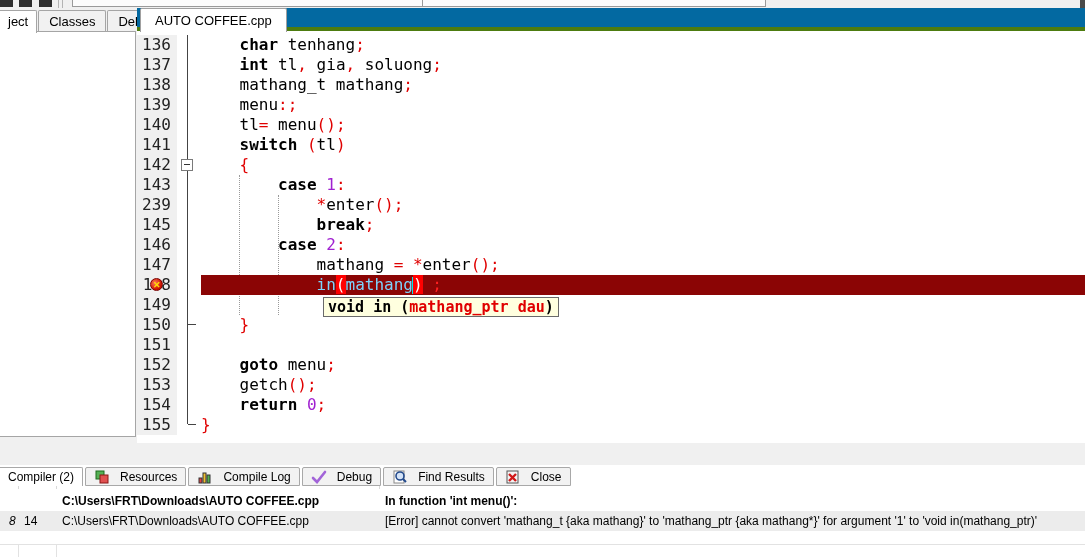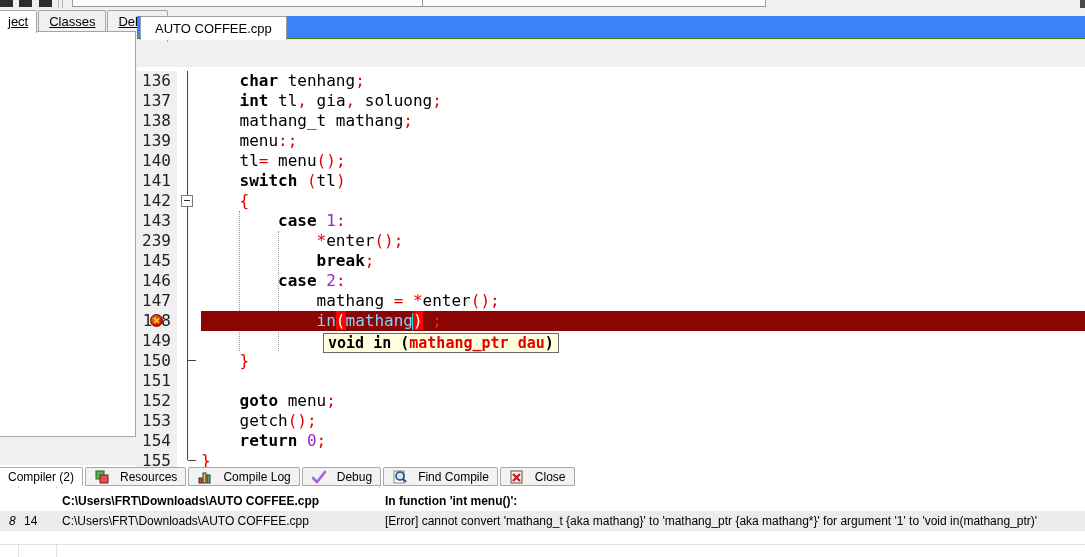--- a/index.html
+++ b/index.html
@@ -10,32 +10,32 @@
   }
   
   .topstrip{position:absolute;left:0;top:0;width:1085px;height:8px;background:#f0f0f0;}
   .tool-stub{position:absolute;top:0;height:7px;width:13px;background:#2e2e2e;}
   .grip{position:absolute;top:0;width:1px;height:8px;background:#b3b3b3;}
   .combo-bar{position:absolute;left:72px;top:0;width:694px;height:7px;background:#fcfcfc;border:1px solid #9a9a9a;border-top:none;box-sizing:border-box;}
   .combo-div{position:absolute;left:349px;top:0;width:1px;height:6px;background:#9a9a9a;}
   .corner-sliver{position:absolute;right:0;top:0;width:5px;height:8px;background:#4a4a4a;}
 
   
-  .left-tabs{position:absolute;left:0;top:10px;height:22px;display:flex;text-decoration:underline;}
+  .left-tabs{position:absolute;left:0;top:10px;height:22px;display:flex;}
   .ltab{height:32px;line-height:22px;padding:0 10px;font-size:13px;background:#f1f1f1;
         border:1px solid #a5a5a5;border-bottom:none;box-sizing:border-box;margin-right:1px;border-radius:2px 2px 0 0;}
   .ltab.active{background:#fff;position:relative;z-index:3;height:23px;border-left:none;border-radius:0 2px 0 0;padding:0 8px;}
   .left-body{position:absolute;left:0;top:31px;width:136px;height:406px;background:#fff;
              border:1px solid #a5a5a5;border-left:none;box-sizing:border-box;z-index:1;}
 
   
-  .ed-tabrow{position:absolute;left:137px;top:16px;width:948px;height:23px;background:#3b82f6;border-bottom:1px solid #4d7c0f;box-sizing:border-box;}
+  .ed-tabrow{position:absolute;left:137px;top:8px;width:948px;height:23px;background:#0369a1;border-bottom:4px solid #4d7c0f;box-sizing:border-box;}
   .ed-tab{position:absolute;left:3px;top:0;height:24px;line-height:23px;padding:0 14px;font-size:13px;
           background:#fff;border:1px solid #a0a0a0;border-bottom:none;box-sizing:border-box;z-index:2;border-radius:2px 2px 0 0;}
-  .ed-body{position:absolute;left:137px;top:31px;width:948px;height:412px;background:#fff;overflow:hidden;margin-top:36px;}
+  .ed-body{position:absolute;left:137px;top:31px;width:948px;height:412px;background:#fff;overflow:hidden;}
   .code-lines{position:relative;padding-top:4px;z-index:1;}
   .crow{display:flex;height:20px;}
   .gut{flex:none;width:40px;background:#f0f0f0;font-family:"DejaVu Sans Mono",monospace;font-size:16px;
        line-height:20px;color:#222;text-align:right;padding-right:6px;box-sizing:border-box;white-space:nowrap;}
   .fold-sp{flex:none;width:24px;}
   .ctext{flex:1;font-family:"DejaVu Sans Mono",monospace;font-size:16px;line-height:20px;white-space:pre;}
   .err-row .ctext{background:#8B0505;}
   .tk-id{color:#000;}
   .tk-kw{color:#000;font-weight:bold;}
   .tk-sym{color:#E00000;}
@@ -249,21 +249,21 @@
       </span>
       <span>Debug</span>
     </div><div class="btab">
       <span style="display: inline-flex; margin-right: 5px;">
         <svg width="16" height="16">
           <rect x="2" y="2" width="10" height="12" fill="#fff" stroke="#888"></rect>
           <circle cx="8" cy="7" r="4" fill="rgba(170,200,240,.5)" stroke="#234a8c" stroke-width="1.6"></circle>
           <line x1="11" y1="10" x2="14" y2="13" stroke="#234a8c" stroke-width="2"></line>
         </svg>
       </span>
-      <span>Find Compile</span>
+      <span>Find Results</span>
     </div><div class="btab">
       <span style="display: inline-flex; margin-right: 5px;">
         <svg width="16" height="16">
           <rect x="2" y="2" width="11" height="12" fill="#f4f4f4" stroke="#555"></rect>
           <path d="M4 5 L11 12 M11 5 L4 12" stroke="#d01818" stroke-width="2.4"></path>
         </svg>
       </span>
       <span>Close</span>
     </div></div>
 <div class="table" id="msg-table">

